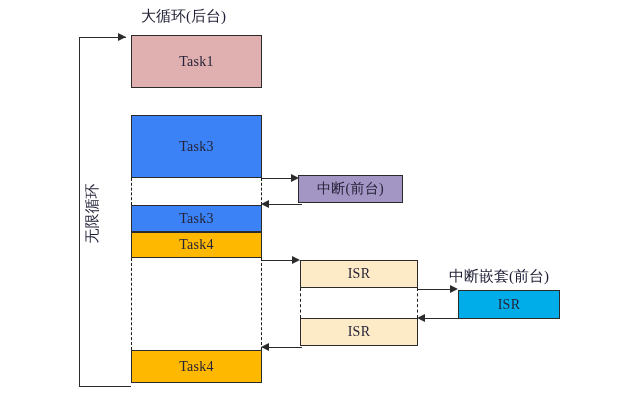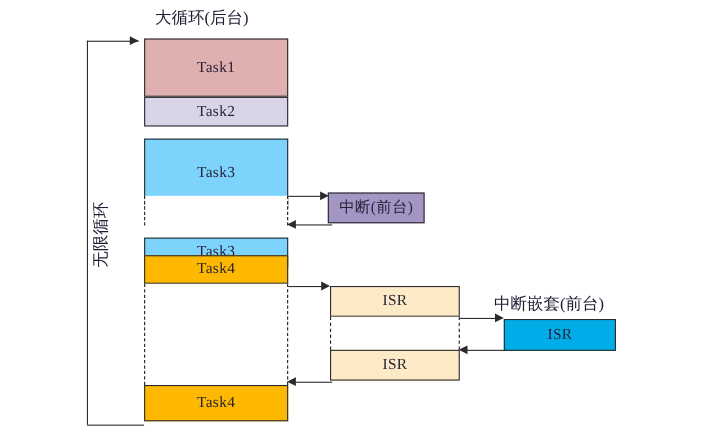--- a/index.html
+++ b/index.html
@@ -26,21 +26,21 @@
     position:absolute;
     font-size:15px;
     color:#1c1c33;
     white-space:nowrap;
     font-family:"Liberation Serif","DejaVu Serif",serif;
   }
 
   
   .c-task1{background:#e0b0b0;}
   .c-task2{background:#d8d3e6;}
-  .c-task3{background:#7dd3fc;margin-top:11px;}
+  .c-task3{background:#3b82f6;}
   .c-task4{background:#ffb800;}
   .c-intr {background:#a395c4;}
   .c-isr  {background:#fdeac6;}
   .c-isrb {background:#00ade9;}
 
   
   .slot-empty{
     position:absolute;background:#ffffff;box-sizing:border-box;
   }
 
@@ -93,40 +93,39 @@
   <div class="arrow-r" style="left:118px;top:32.5px;"></div>
 
   <div class="vline" style="left:79px;top:37px;height:349px;"></div>
 
   <div class="hline" style="left:79px;top:386px;width:52px;"></div>
 
   <div class="vlabel" style="left:52px;top:204px;width:80px;text-align:center;">无限循环</div>
 
   <div class="box c-task1" style="left:131px;top:35px;width:131px;height:53px;">Task1</div>
 
-  <div class="box c-task2" style="left:131px;top:88px;width:131px;height:27px;">Task2</div>
 
   <div class="box c-task3" style="left:131px;top:115px;width:131px;height:63px;">Task3</div>
 
   <div class="slot-empty" style="left:131px;top:178px;width:131px;height:27px;"></div>
 
   <div class="box c-task3" style="left:131px;top:205px;width:131px;height:27px;">Task3</div>
 
   <div class="box c-task4" style="left:131px;top:232px;width:131px;height:26px;">Task4</div>
 
   <div class="slot-empty" style="left:131px;top:258px;width:131px;height:92px;"></div>
 
   <div class="box c-task4" style="left:131px;top:350px;width:131px;height:33px;">Task4</div>
 
   <div class="dline" style="left:131px;top:178px;height:27px;"></div>
   <div class="dline" style="left:261px;top:178px;height:27px;"></div>
   <div class="dline" style="left:131px;top:258px;height:92px;"></div>
   <div class="dline" style="left:261px;top:258px;height:92px;"></div>
 
-  <div class="box c-intr" style="left:298px;top:175px;width:88px;height:28px;font-size:14px;">中断(前台)</div>
+  <div class="box c-intr" style="left:298px;top:175px;width:105px;height:28px;font-size:14px;">中断(前台)</div>
 
   <div class="hline" style="left:262px;top:178px;width:32px;"></div>
   <div class="arrow-r" style="left:291px;top:173.5px;"></div>
 
   <div class="hline" style="left:268px;top:204px;width:34px;"></div>
   <div class="arrow-l" style="left:261px;top:199.5px;"></div>
 
   <div class="box c-isr" style="left:300px;top:260px;width:118px;height:28px;">ISR</div>
 
   <div class="slot-empty" style="left:300px;top:288px;width:118px;height:30px;"></div>

